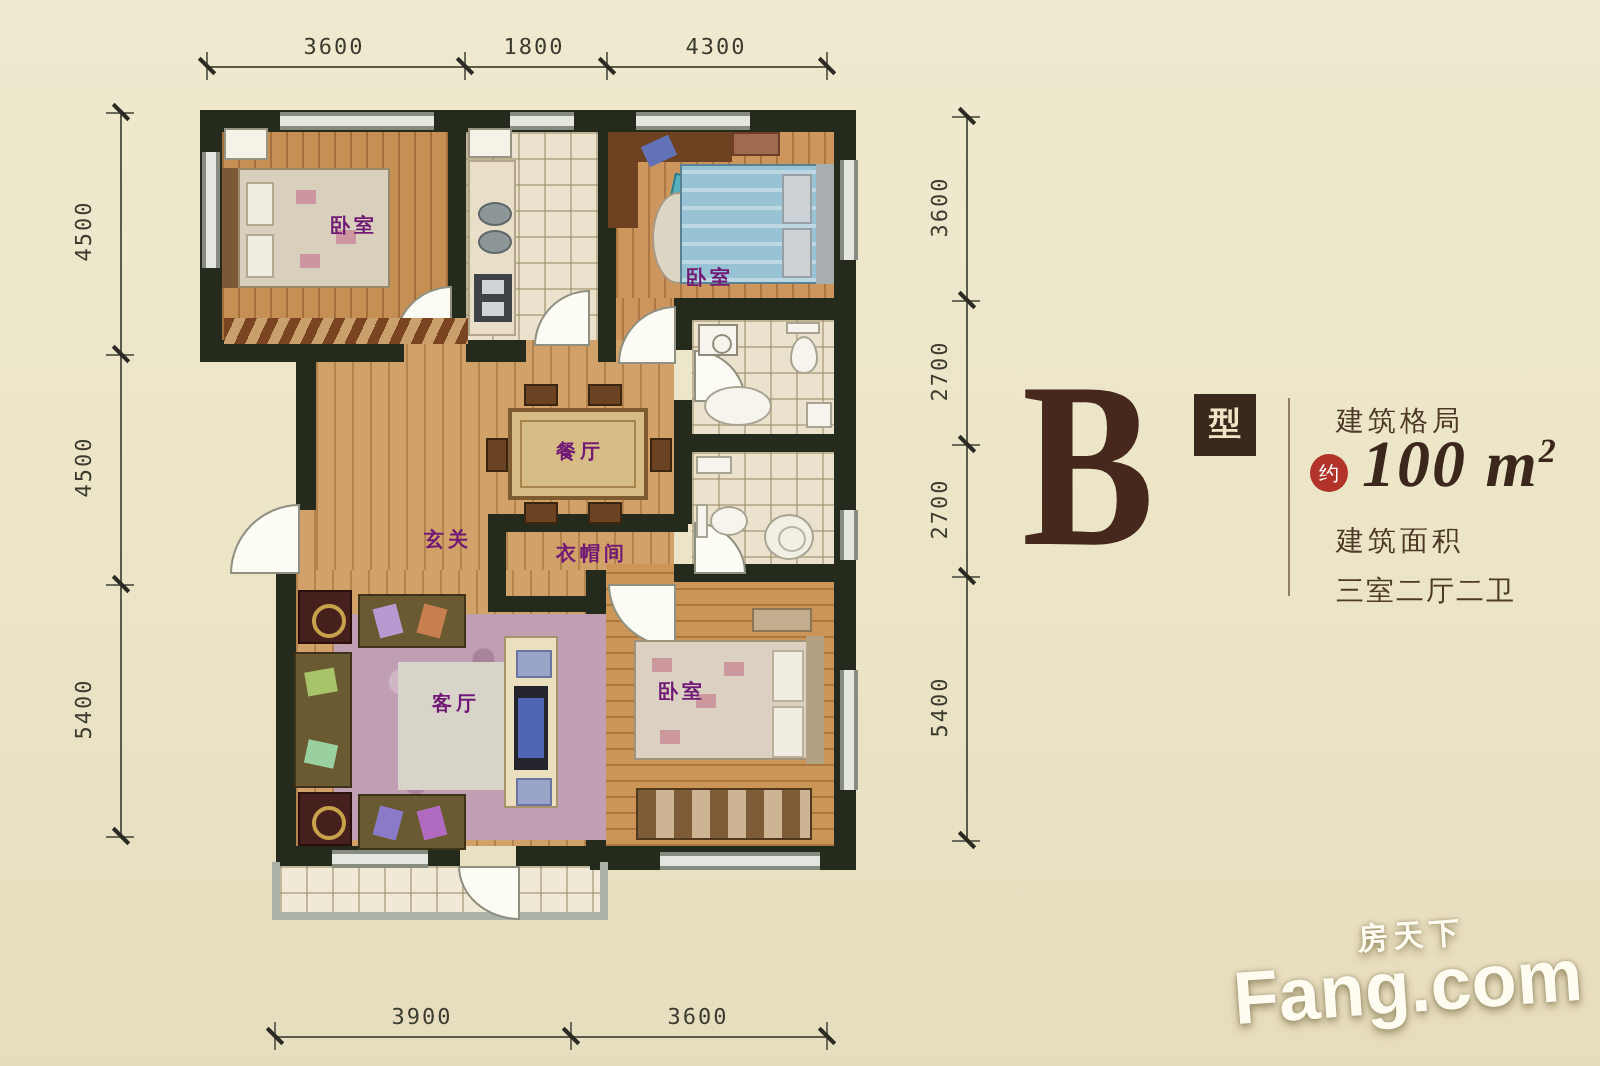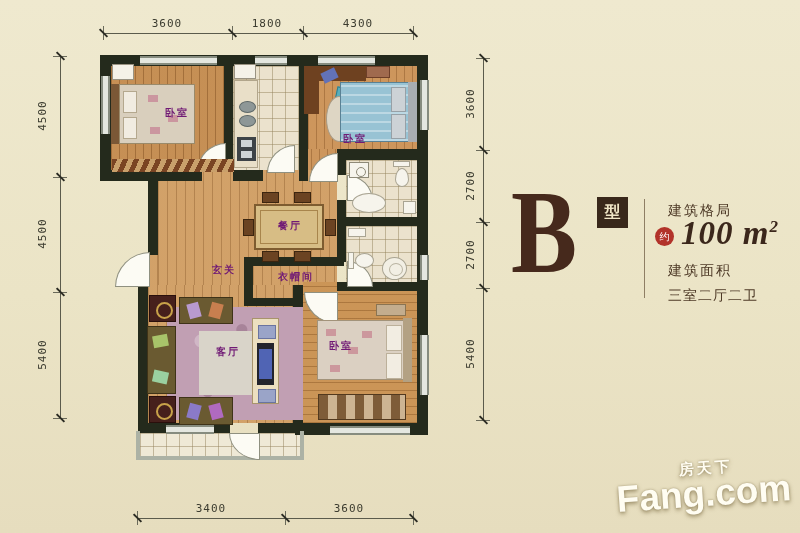--- a/index.html
+++ b/index.html
@@ -96,21 +96,21 @@
   </div>
 
   <div>
     <div class="dim-line" style="left:137px;top:518px;width:276px;height:1px"></div>
     <div class="ext-v" style="left:137px;top:511px"></div>
     <div class="ext-v" style="left:285px;top:511px"></div>
     <div class="ext-v" style="left:413px;top:511px"></div>
     <div class="tick" style="left:132px;top:517px"></div>
     <div class="tick" style="left:280px;top:517px"></div>
     <div class="tick" style="left:408px;top:517px"></div>
-    <div class="dim-label" style="left:189px;top:502px">3400</div>
+    <div class="dim-label" style="left:189px;top:502px">3900</div>
     <div class="dim-label" style="left:327px;top:502px">3600</div>
   </div>
 
   <div class="floor wood-a" style="left:111px;top:66px;width:113px;height:104px"></div>
   <div class="floor tile" style="left:233px;top:66px;width:66px;height:105px"></div>
   <div class="floor wood-b" style="left:308px;top:66px;width:109px;height:83px"></div>
   <div class="floor wood-b" style="left:303px;top:149px;width:34px;height:32px"></div>
   <div class="floor wood-c" style="left:158px;top:170px;width:179px;height:128px"></div>
   <div class="floor wood-c" style="left:148px;top:255px;width:10px;height:30px"></div>
   <div class="floor wood-c" style="left:253px;top:265px;width:84px;height:41px"></div>

